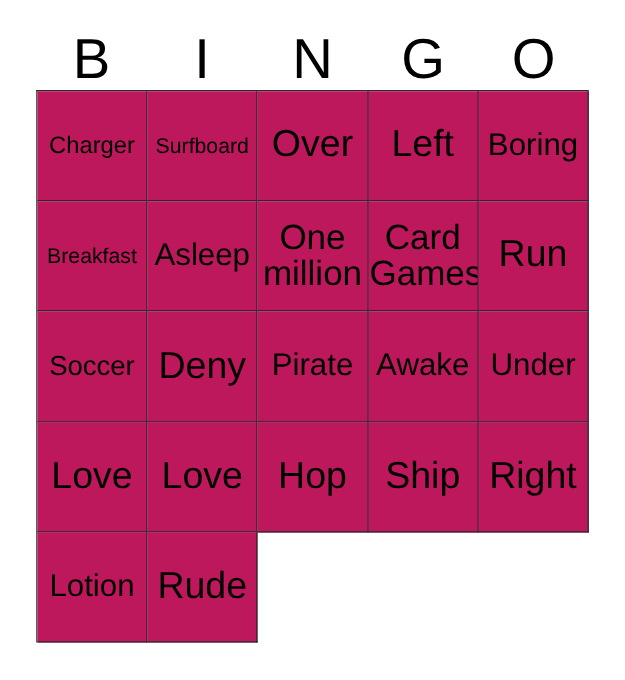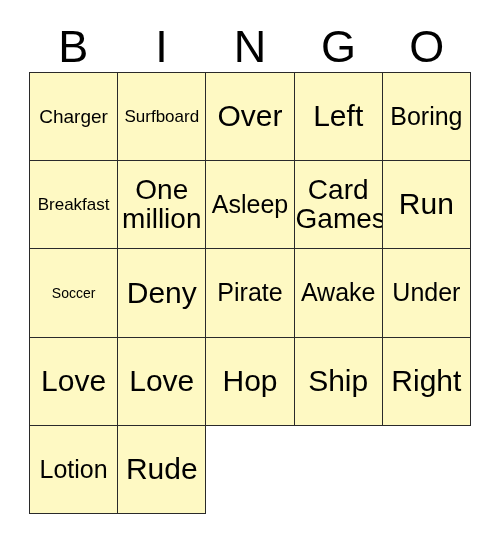--- a/index.html
+++ b/index.html
@@ -57,37 +57,37 @@
   }
   .cell {
     border-right: 1px solid #2a2a2a;
     border-bottom: 1px solid #2a2a2a;
     box-sizing: border-box;
     display: flex;
     align-items: center;
     justify-content: center;
     overflow: hidden;
     padding: 0 1px;
-    background: #fef9c3;
+    background: #be185d;
   }
   .cell-text {
     display: block;
     width: 100%;
     text-align: center;
     line-height: 1.02;
     color: #000000;
     white-space: pre-line;
     word-break: normal;
   }
   
   .fs-xxl { font-size: 30px; }
   .fs-xl  { font-size: 30px; }
   .fs-l   { font-size: 28px; }
   .fs-m   { font-size: 25px; }
-  .fs-s   { font-size: 14px; }
+  .fs-s   { font-size: 22px; }
   .fs-xs  { font-size: 19px; }
   .fs-xxs { font-size: 17px; }
 </style>
 </head>
 <body>
 
 <div class="bingo-card">
 
   <div class="header-row">
     <div class="header-letter">B</div>
@@ -112,25 +112,25 @@
         <span class="cell-text fs-xxl">Left</span>
       </div>
 
     <div class="cell">
         <span class="cell-text fs-m">Boring</span>
       </div>
     <div class="cell">
         <span class="cell-text fs-xxs">Breakfast</span>
       </div>
     <div class="cell">
+        <span class="cell-text fs-m">Asleep</span>
+      </div>
+    <div class="cell">
         <span class="cell-text fs-l">One
 million</span>
-      </div>
-    <div class="cell">
-        <span class="cell-text fs-m">Asleep</span>
       </div>
     <div class="cell">
         <span class="cell-text fs-l">Card
 Games</span>
       </div>
 
     <div class="cell">
         <span class="cell-text fs-xxl">Run</span>
       </div>
     <div class="cell">

